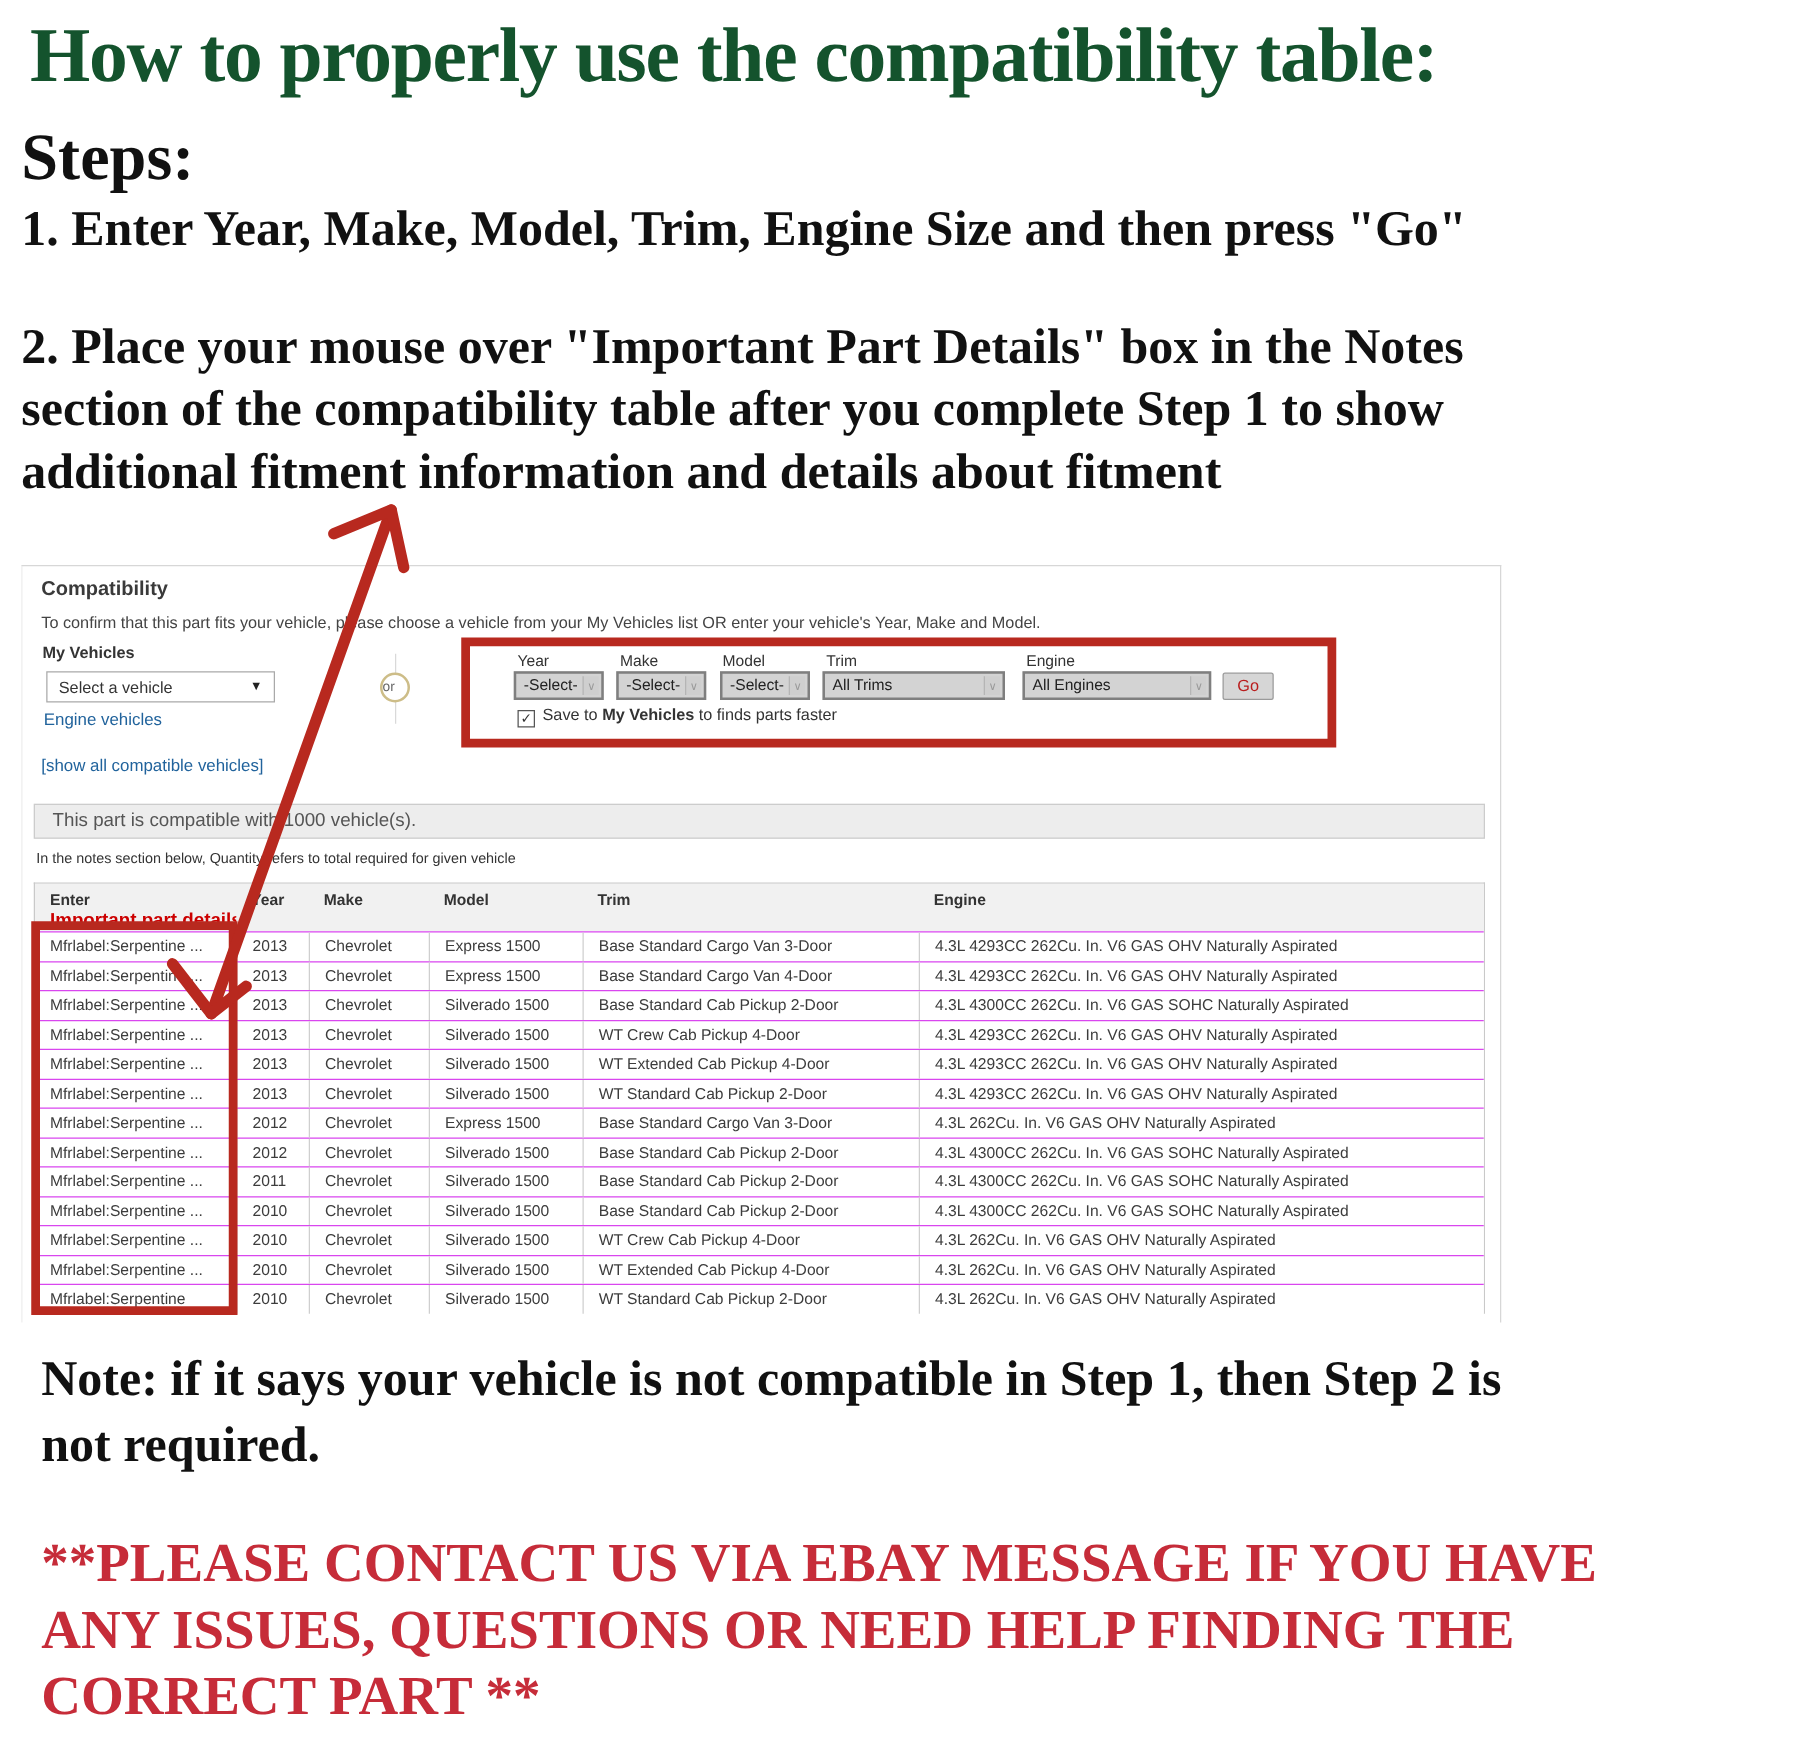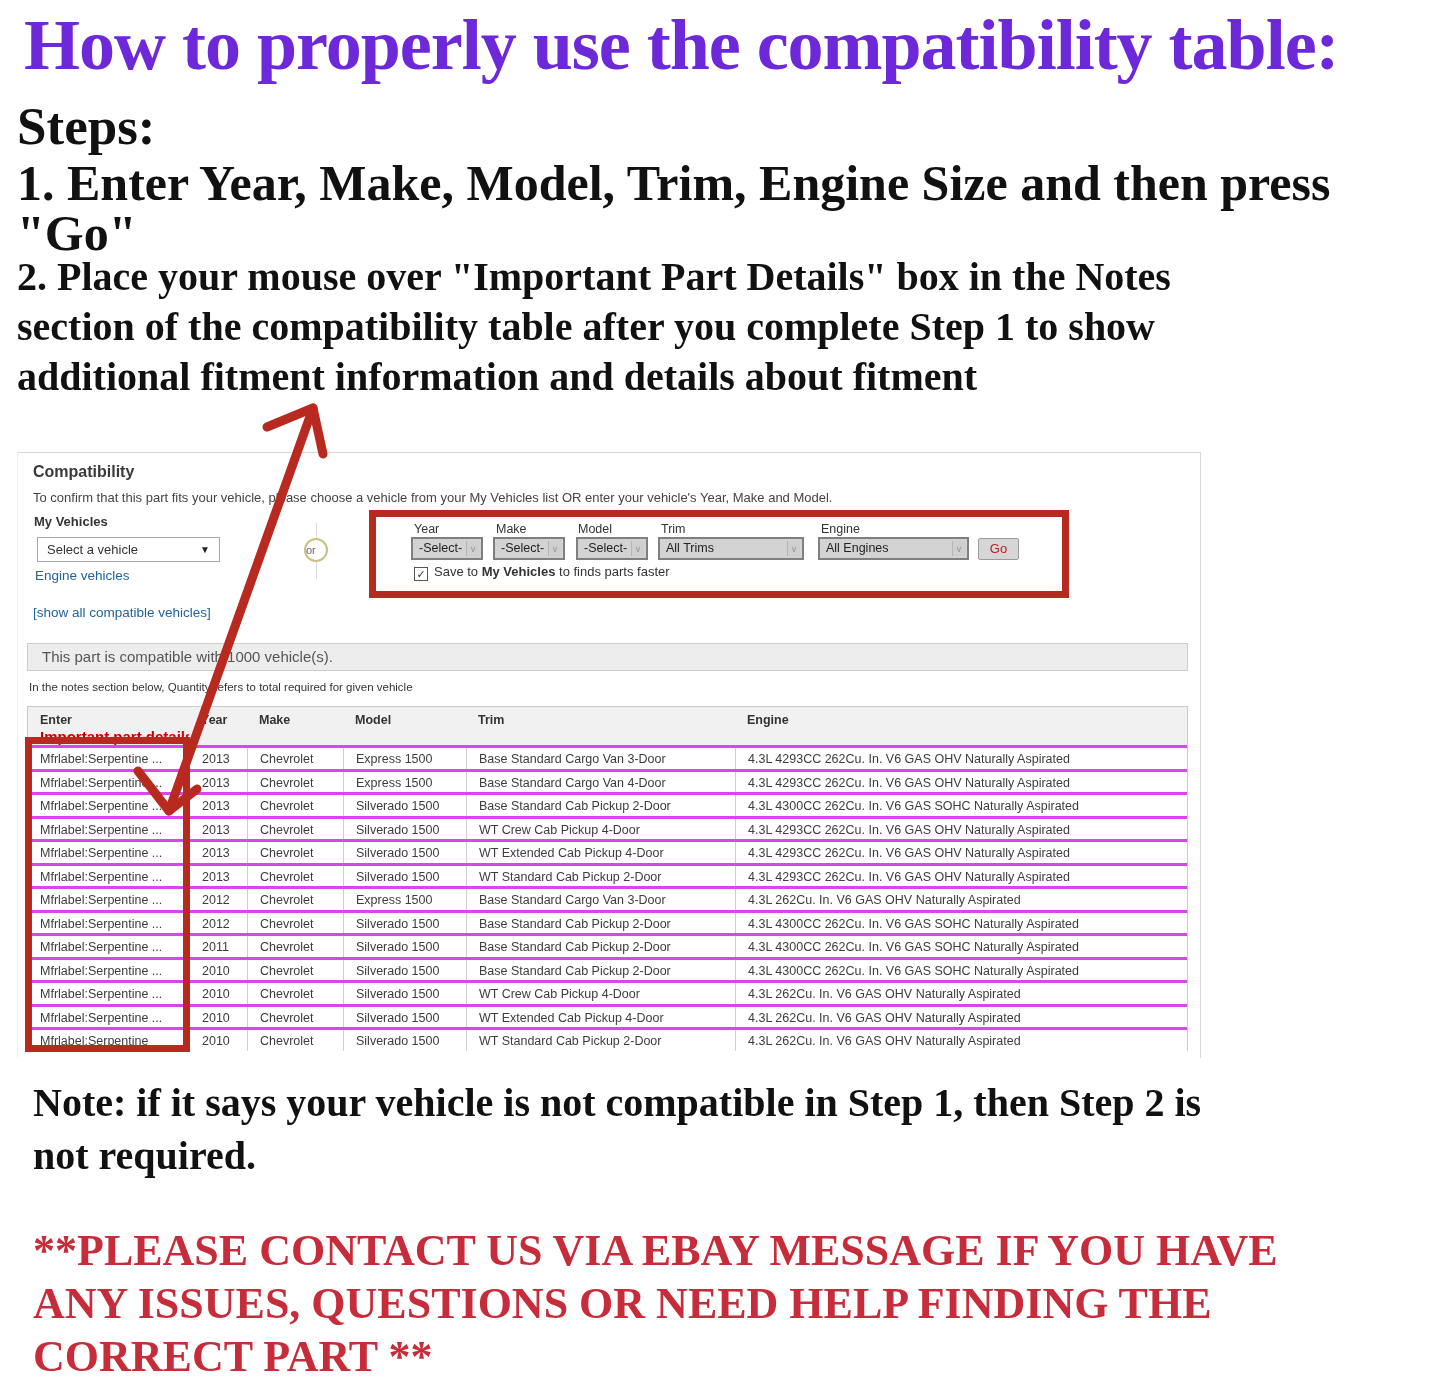--- a/index.html
+++ b/index.html
@@ -7,30 +7,30 @@
   .page {
     position:relative; width:1445px; height:1393px;
     background:#ffffff; overflow:hidden;
     font-family:"Liberation Sans", sans-serif;
   }
   .serif { font-family:"Liberation Serif", serif; font-weight:bold; }
 
   
   .main-title {
     position:absolute; left:24px; top:10px;
-    font-size:72px; line-height:70px; letter-spacing:-1px;
-    color:#6d28d9;
+    font-size:62px; line-height:70px; letter-spacing:-1px;
+    color:#14532d;
   }
   .steps-heading {
     position:absolute; left:17px; top:96px;
     font-size:53px; line-height:60px; color:#111;
   }
   .step1 {
     position:absolute; left:17px; top:158px;
-    font-size:50px; line-height:50px; color:#111;
+    font-size:40px; line-height:50px; color:#111;
   }
   .step2 {
     position:absolute; left:17px; top:252px;
     font-size:40px; line-height:50px; color:#111;
   }
   .note-block {
     position:absolute; left:33px; top:1076px;
     font-size:40px; line-height:53px; color:#111;
   }
   .contact-block {
@@ -97,21 +97,21 @@
 
   .compat-bar {
     position:absolute; left:9px; top:190px; width:1161px; height:28px;
     background:#ededed; border:1px solid #cccccc;
     font-size:15px; color:#555; line-height:26px; padding-left:14px;
   }
   .notes-hint { position:absolute; left:11px; top:228px; font-size:11.5px; color:#333; }
 
   
   .tbl { position:absolute; left:9px; top:253px; width:1161px; border:1px solid #c9c9c9; border-bottom:none; }
-  .trow { display:flex; height:23.5px; border-top:3px solid #d946ef; background:#fff; }
+  .trow { display:flex; height:23.5px; border-top:1px solid #d946ef; background:#fff; }
   .thead { display:flex; height:38px; background:#f1f1f1; }
   .td, .th {
     padding-left:12px; font-size:12.5px; color:#3c3c3c;
     line-height:22.5px; white-space:nowrap; overflow:hidden;
     border-left:1px solid #cfcfcf;
   }
   .thead .th { line-height:normal; padding-top:6px; font-weight:bold; color:#333; border-left:none; }
   .trow .td:first-child { border-left:none; }
   .c-notes { width:161px; } .c-year { width:58px; } .c-make { width:96px; }
   .c-model { width:123px; } .c-trim { width:269px; } .c-engine { flex:1; }

